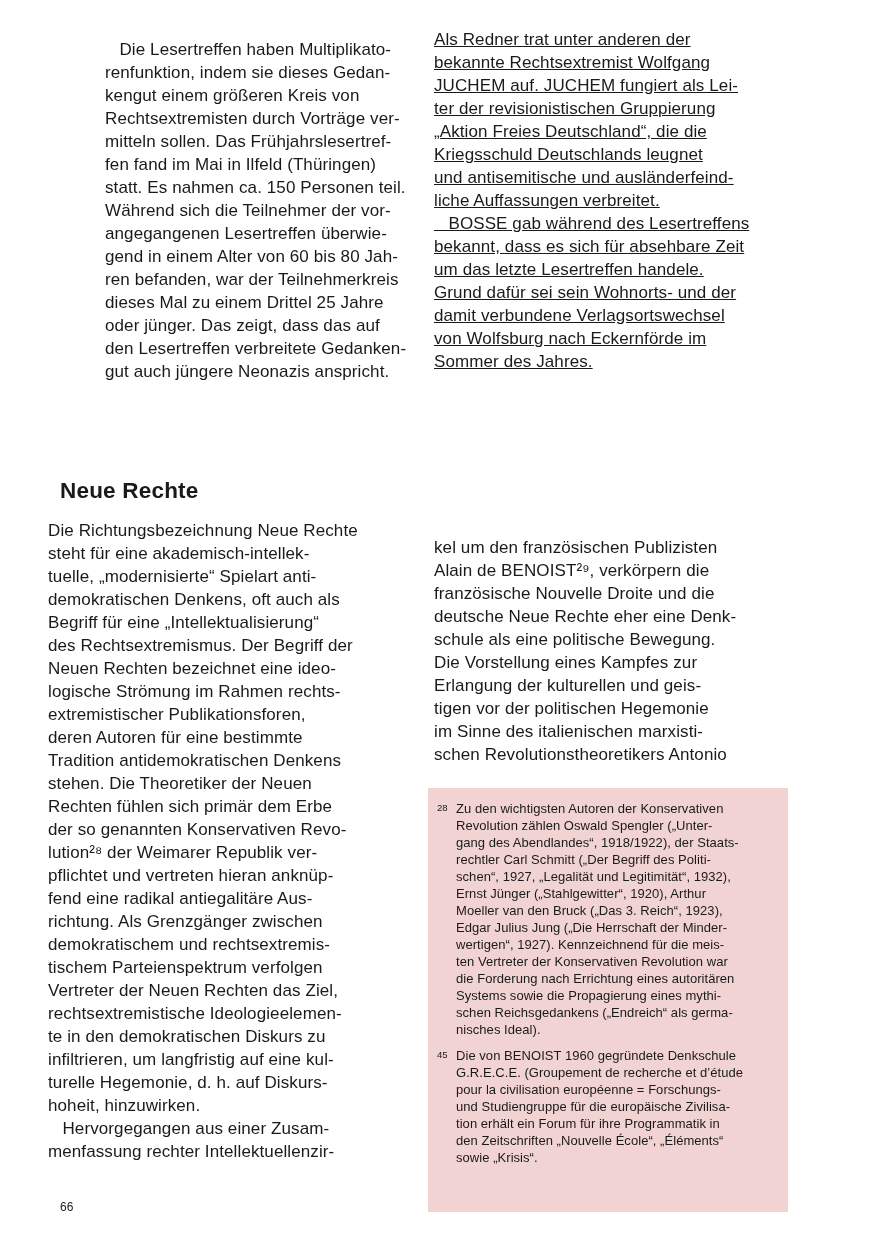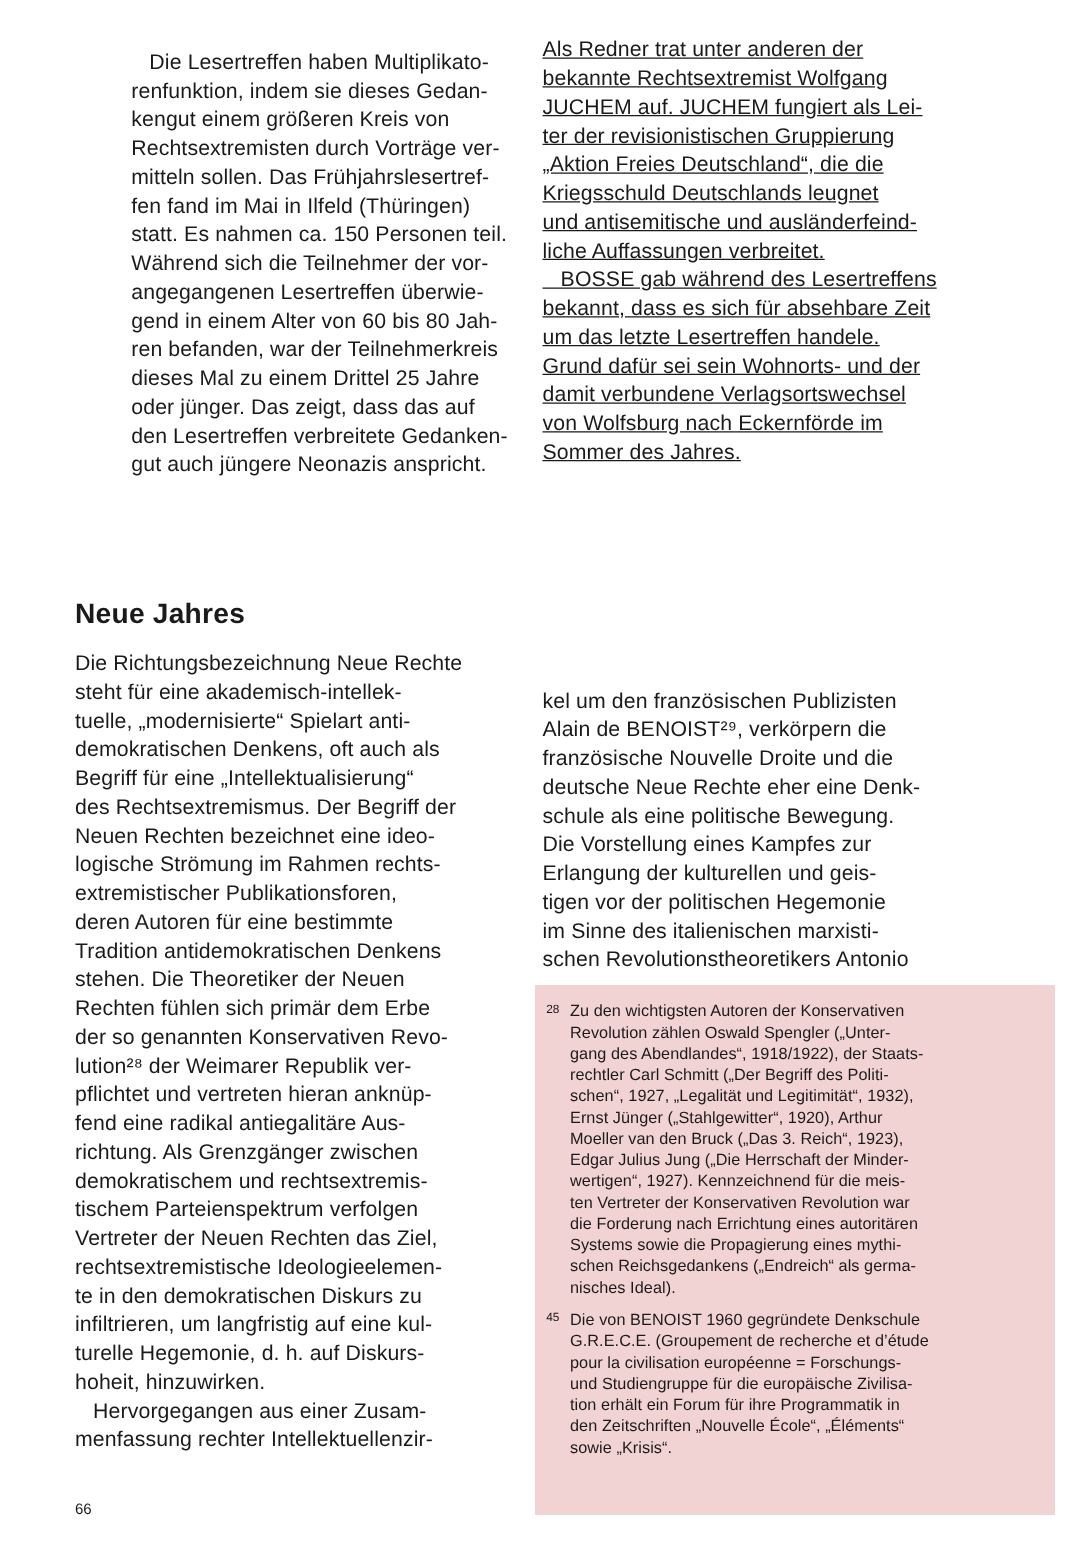--- a/index.html
+++ b/index.html
@@ -22,26 +22,26 @@
   }
   #top-left   { left: 60px;  top: 38px;  width: 370px; margin-left: 45px; }
   #top-right  { left: 434px; top: 28px;  width: 362px; text-decoration: underline; }
   #section-heading {
     position: absolute;
     left: 60px; top: 463px;
     font-size: 22.5px;
     font-weight: bold;
     letter-spacing: 0.2px;
   }
-  #mid-left   { left: 60px;  top: 519px; width: 370px; }
-  #mid-right  { left: 434px; top: 549px; width: 362px; }
+  #mid-left   { left: 48px;  top: 519px; width: 370px; }
+  #mid-right  { left: 434px; top: 536px; width: 362px; }
   #footnote-box {
     position: absolute;
     left: 428px; top: 788px;
-    width: 416px;
+    width: 360px;
     min-height: 424px;
     box-sizing: border-box;
     padding: 12px 22px 12px 9px;
     background: #f2d3d3;
   }
   .footnote {
     display: flex;
     align-items: flex-start;
   }
   .footnote + .footnote { margin-top: 9px; }
@@ -96,21 +96,21 @@
 und antisemitische und ausländerfeind-
 liche Auffassungen verbreitet.
 &nbsp;&nbsp;&nbsp;BOSSE gab während des Lesertreffens
 bekannt, dass es sich für absehbare Zeit
 um das letzte Lesertreffen handele.
 Grund dafür sei sein Wohnorts- und der
 damit verbundene Verlagsortswechsel
 von Wolfsburg nach Eckernförde im
 Sommer des Jahres.</div>
 
-  <h1 id="section-heading">Neue Jahres</h1>
+  <h1 id="section-heading">Neue Rechte</h1>
 
   <div id="mid-left" class="body-text">Die Richtungsbezeichnung Neue Rechte
 steht für eine akademisch-intellek-
 tuelle, „modernisierte“ Spielart anti-
 demokratischen Denkens, oft auch als
 Begriff für eine „Intellektualisierung“
 des Rechtsextremismus. Der Begriff der
 Neuen Rechten bezeichnet eine ideo-
 logische Strömung im Rahmen rechts-
 extremistischer Publikationsforen,

